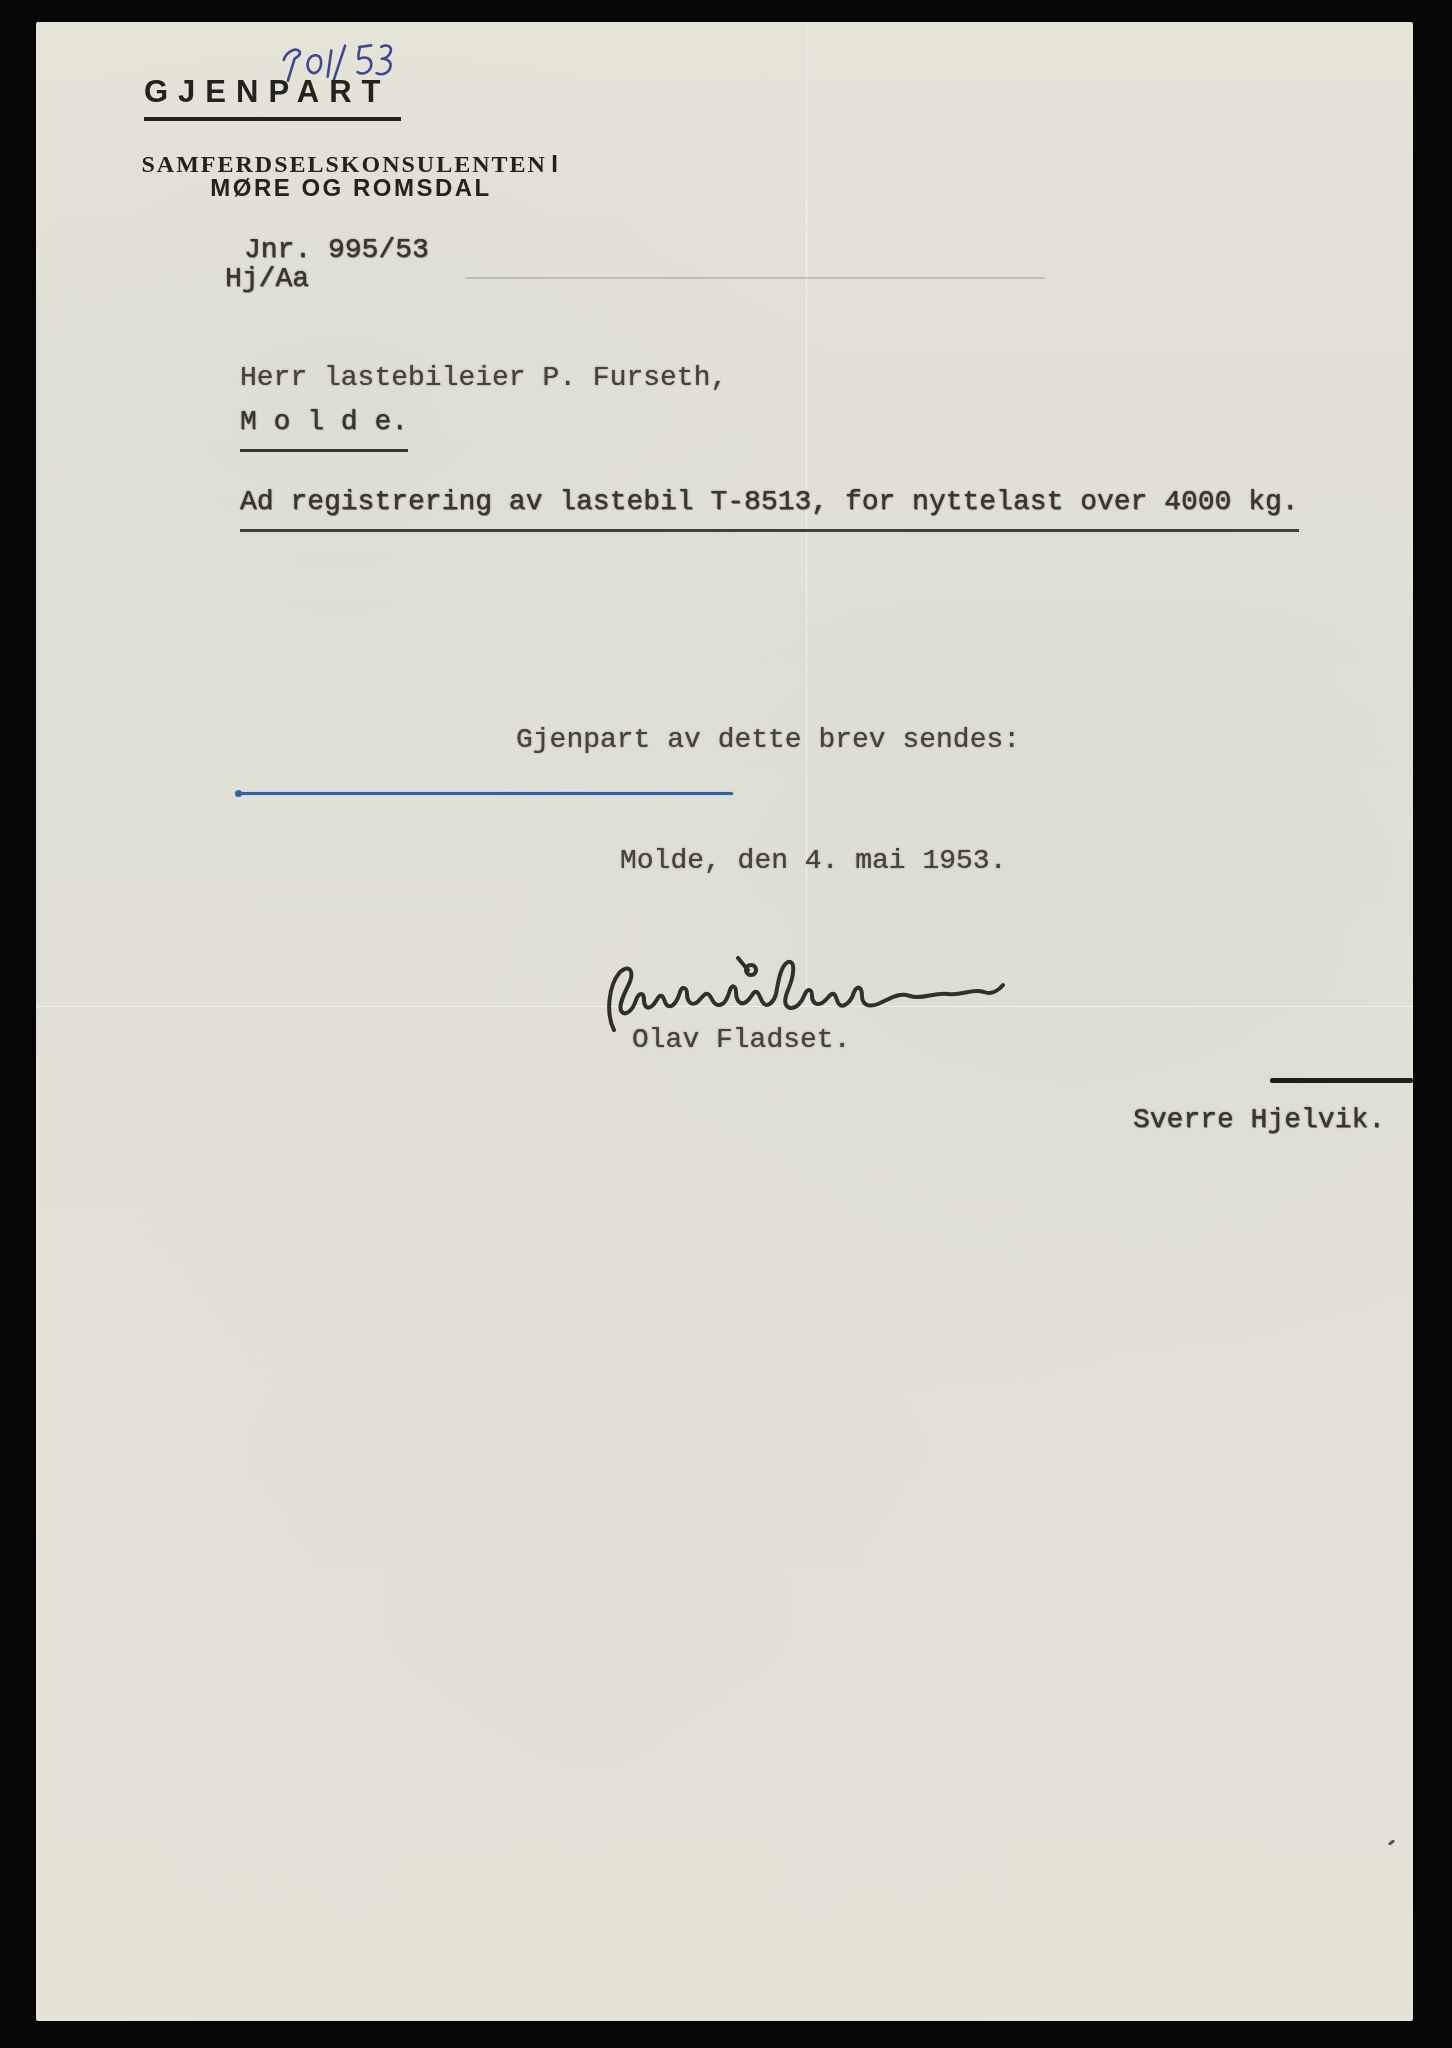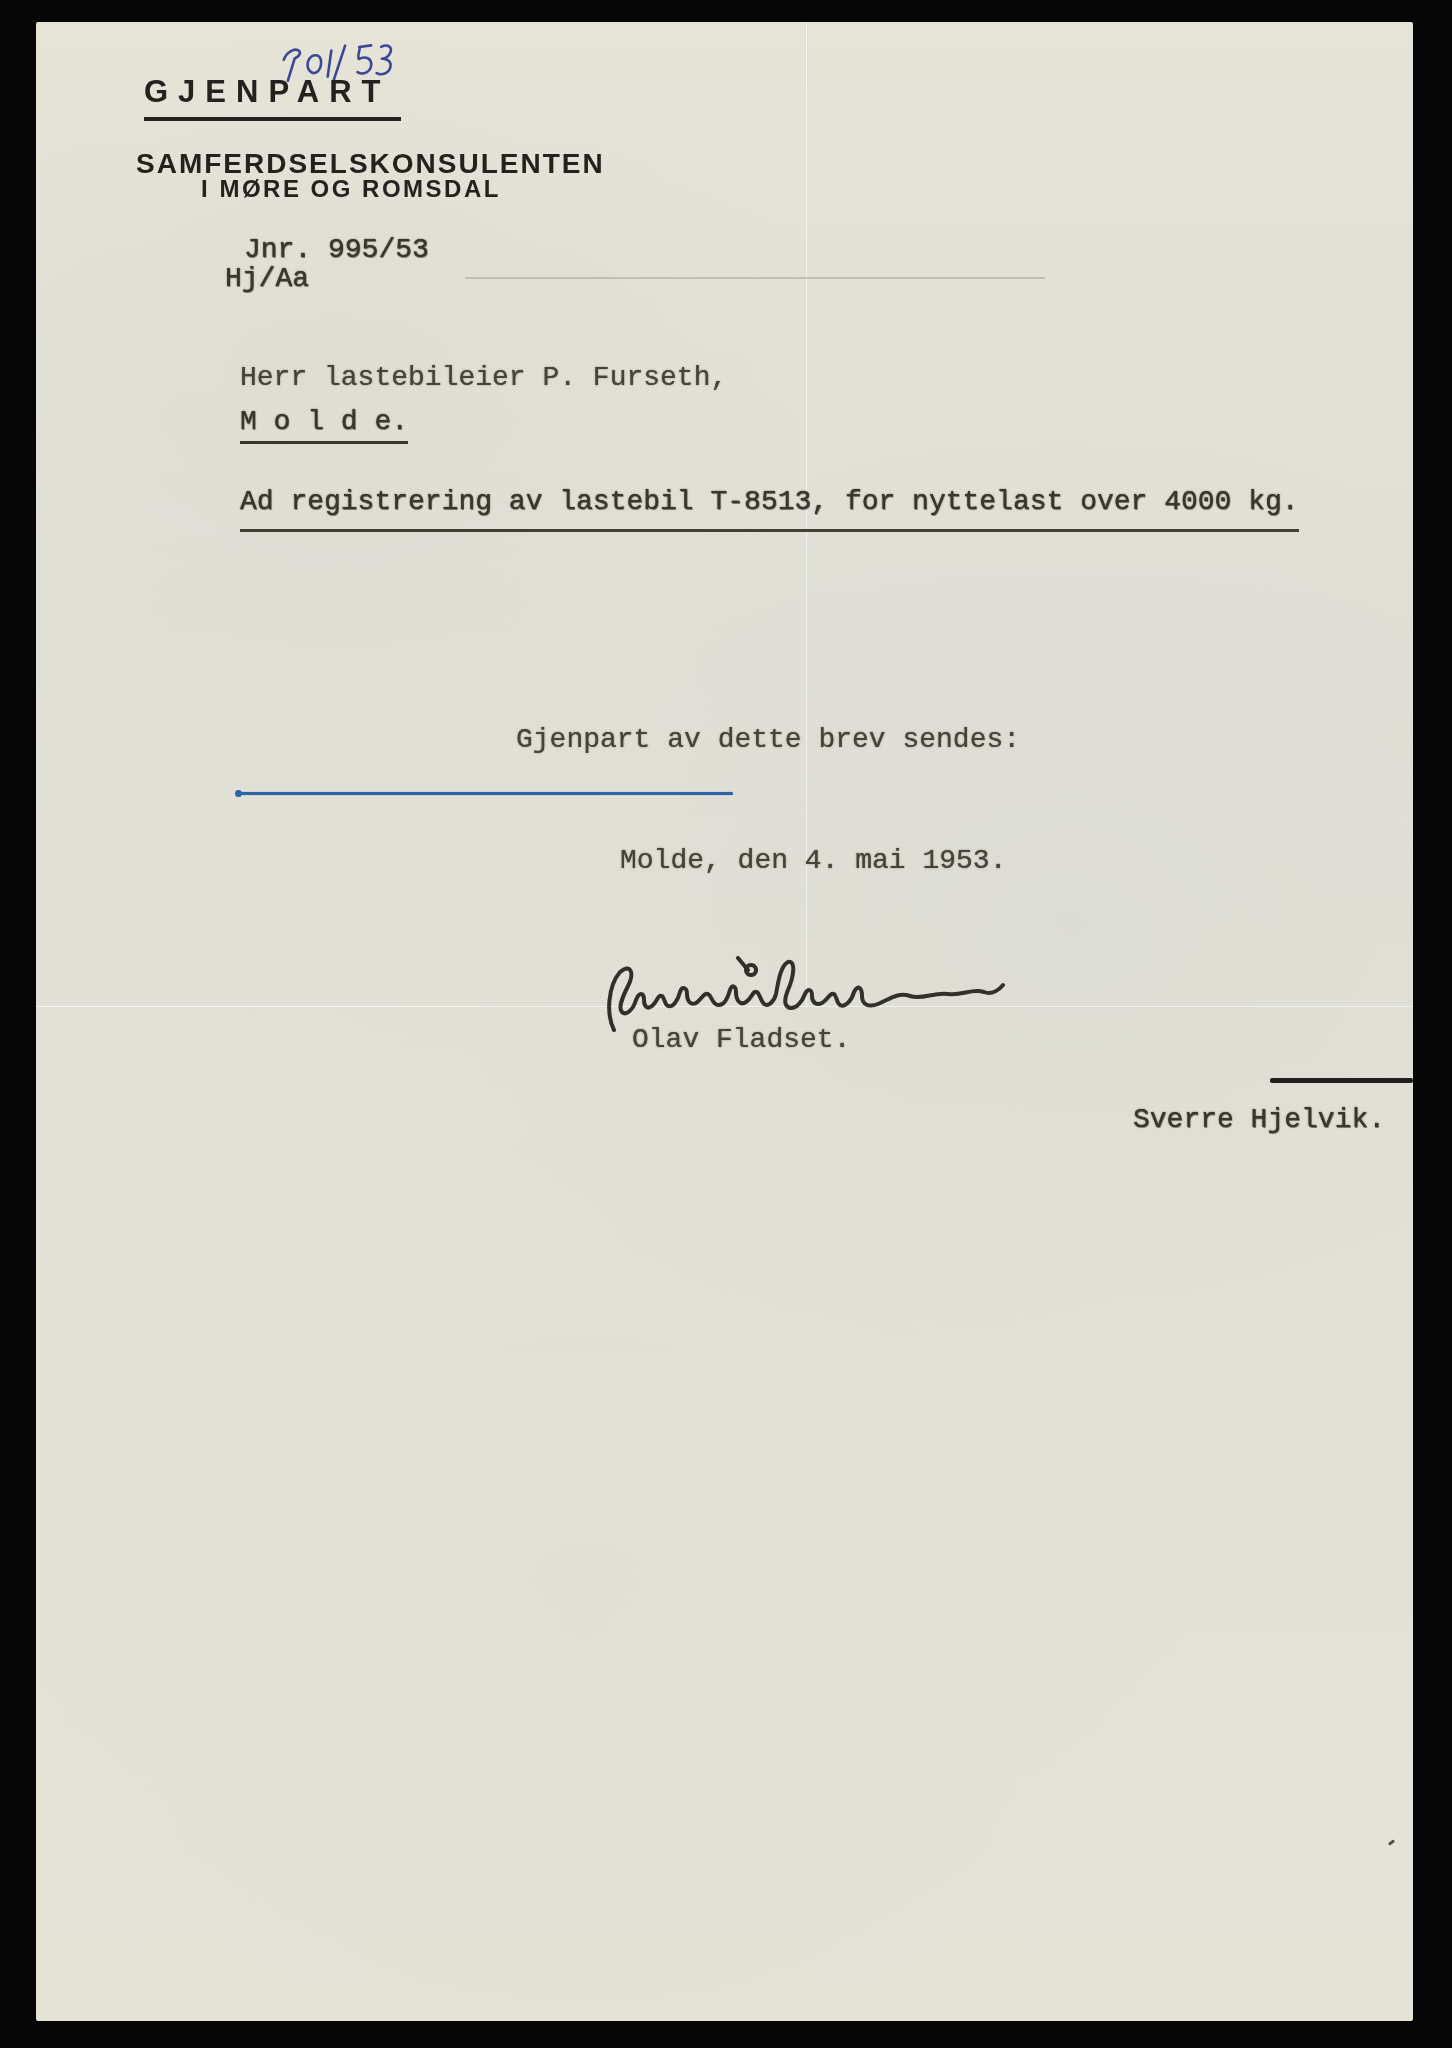--- a/index.html
+++ b/index.html
@@ -37,34 +37,34 @@
     position:absolute;left:108px;top:52px;
     font-size:31px;font-weight:bold;letter-spacing:10px;color:#23221e;
     padding:0 10px 7px 0;border-bottom:4px solid #23221e;
     white-space:nowrap;
     text-align:center;
   }
   .org{
     position:absolute;left:100px;top:130px;width:430px;text-align:center;
     color:#23221e;font-weight:bold;
   }
-  .org .l1{font-size:28px;letter-spacing:2px;line-height:24px;}
+  .org .l1{font-size:24px;letter-spacing:2px;line-height:24px;font-family:Liberation Serif, serif;}
   .org .l2{font-size:24px;letter-spacing:2.5px;line-height:24px;margin-top:17px;}
 
   
   .typed{
     position:absolute;white-space:pre;
     font-family:"Liberation Mono","DejaVu Sans Mono",monospace;
     font-size:28px;line-height:28px;color:#474338;
     text-shadow:0 0 1px rgba(70,66,58,0.85),0 0 3px rgba(70,66,58,0.18);
   }
   .ink-heavy{color:#39362d;text-shadow:0 0 1px rgba(50,47,40,0.95),0.6px 0.6px 0 rgba(50,47,40,0.5),0 0 3px rgba(50,47,40,0.2);}
   .ink-light{color:#56523f;opacity:0.92;}
   .u-typed{border-bottom:3px solid #423f34;padding-bottom:12px;}
-  .u-thick{border-bottom:3px solid #39362d;padding-bottom:4px;}
+  .u-thick{border-bottom:3px solid #39362d;padding-bottom:12px;}
   .block .line{display:block;}
   .body-block{line-height:47px;}
   .cc-block{line-height:39px;}
   .cc-underline{
     position:absolute;height:3px;background:#2e62a8;border-radius:2px;
     box-shadow:0 0 1px rgba(46,98,168,0.8);
   }
   .cc-underline .tip{
     position:absolute;left:-2px;top:-2px;width:7px;height:7px;border-radius:50%;background:#2e62a8;
   }

